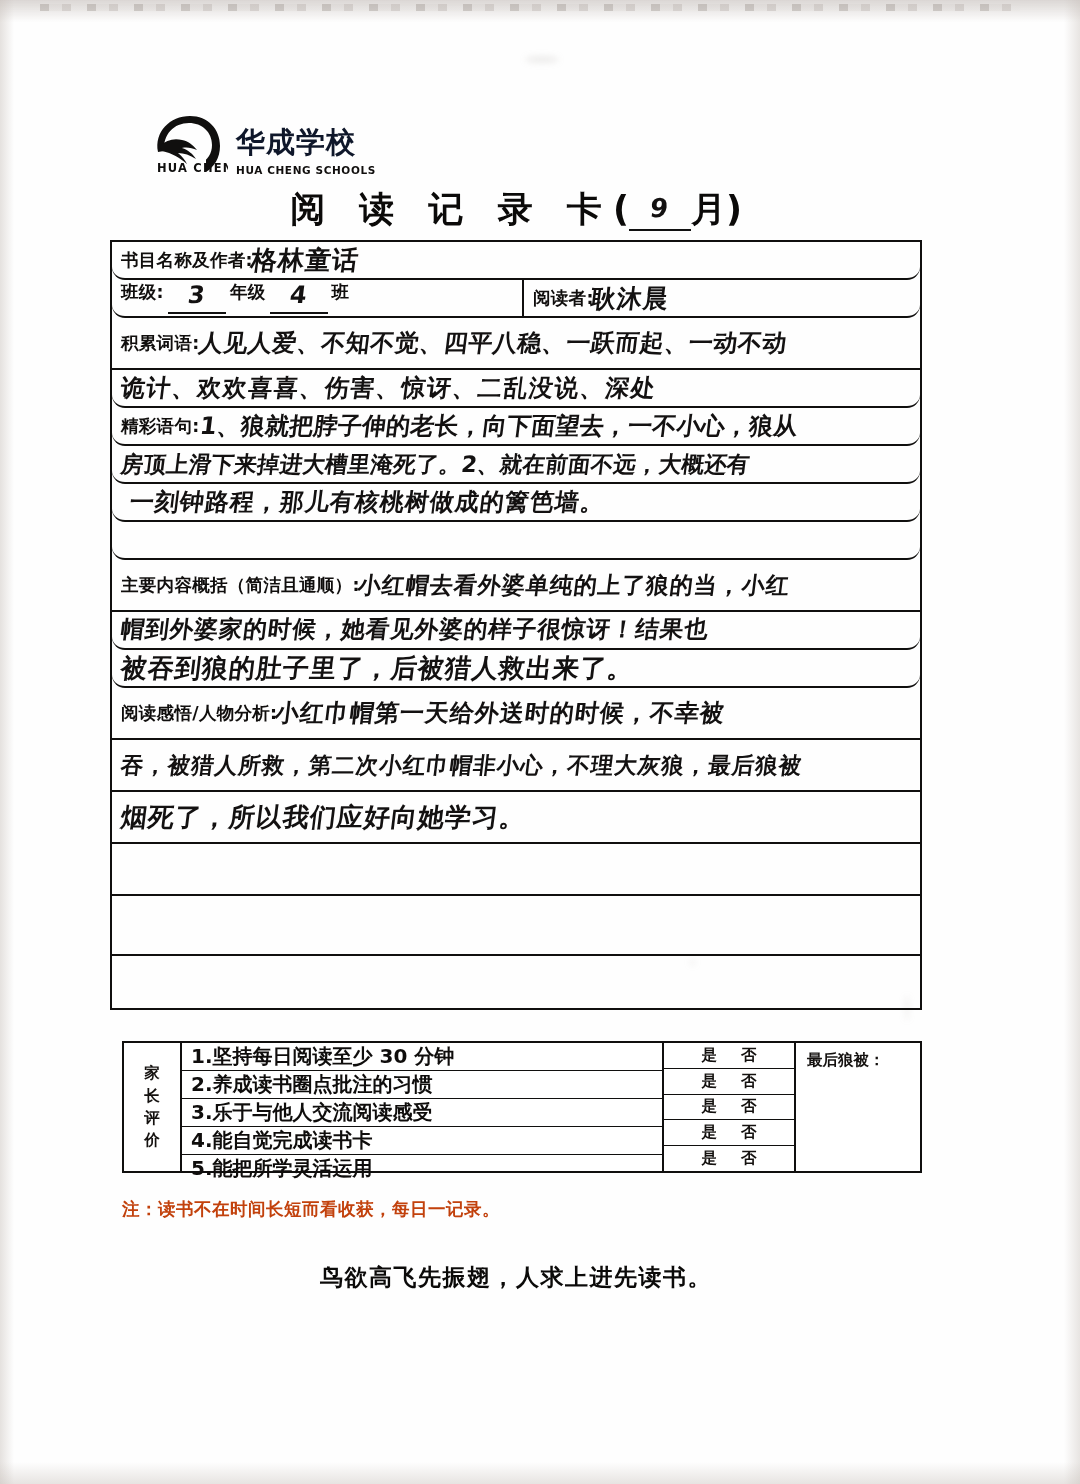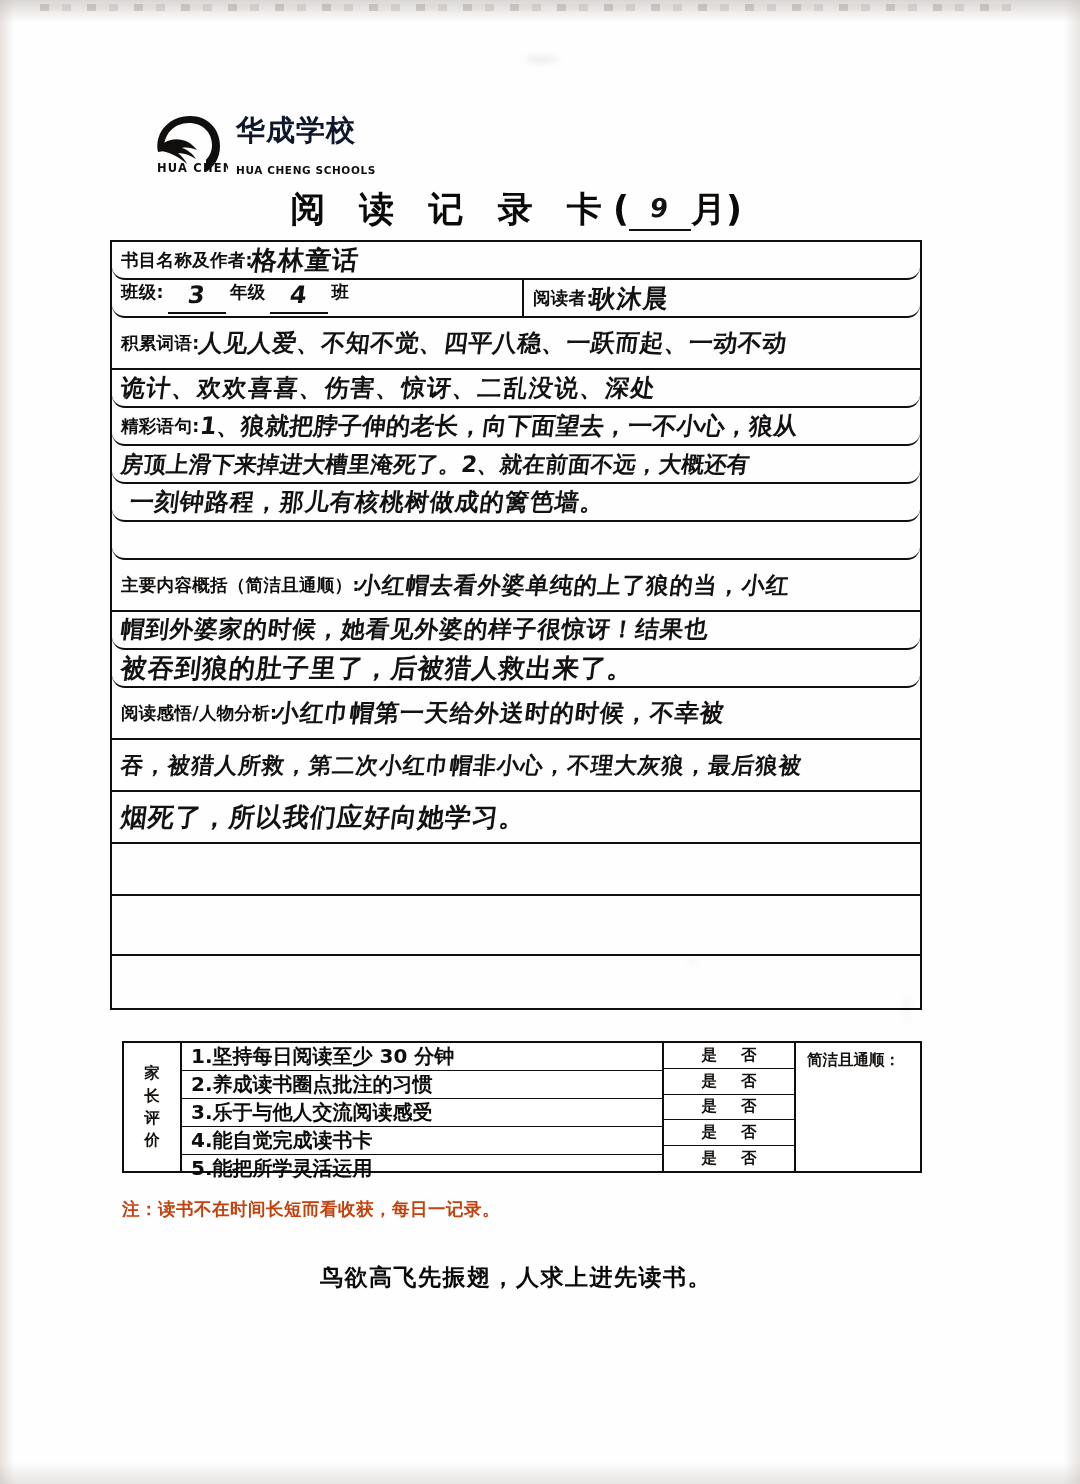--- a/index.html
+++ b/index.html
@@ -97,21 +97,21 @@
     letter-spacing: 1px;
     line-height: 1.05;
     color: #0f172a;
   }
   .logo-en {
     font-family: "DejaVu Sans", "Liberation Sans", sans-serif;
     font-size: 10.5px;
     font-weight: 700;
     letter-spacing: 0.6px;
     color: #100e0d;
-    margin-top: 19px;
+    margin-top: 7px;
   }
 
   
   #card-title {
     position: absolute;
     left: 110px;
     top: 186px;
     width: 812px;
     text-align: center;
     font-size: 35px;
@@ -458,19 +458,19 @@
         <span>是</span>
         <span>否</span>
       </div>
       <div class="eval-yn-row">
         <span>是</span>
         <span>否</span>
       </div>
     </div>
 
     <div class="eval-comment">
-      <span>简洁且通顺：</span>
+      <span>最后狼被：</span>
     </div>
   </div>
 
   <div id="note-line">注：读书不在时间长短而看收获，每日一记录。</div>
   <div id="motto-line">鸟欲高飞先振翅，人求上进先读书。</div>
 </div>
 
 </body></html>

